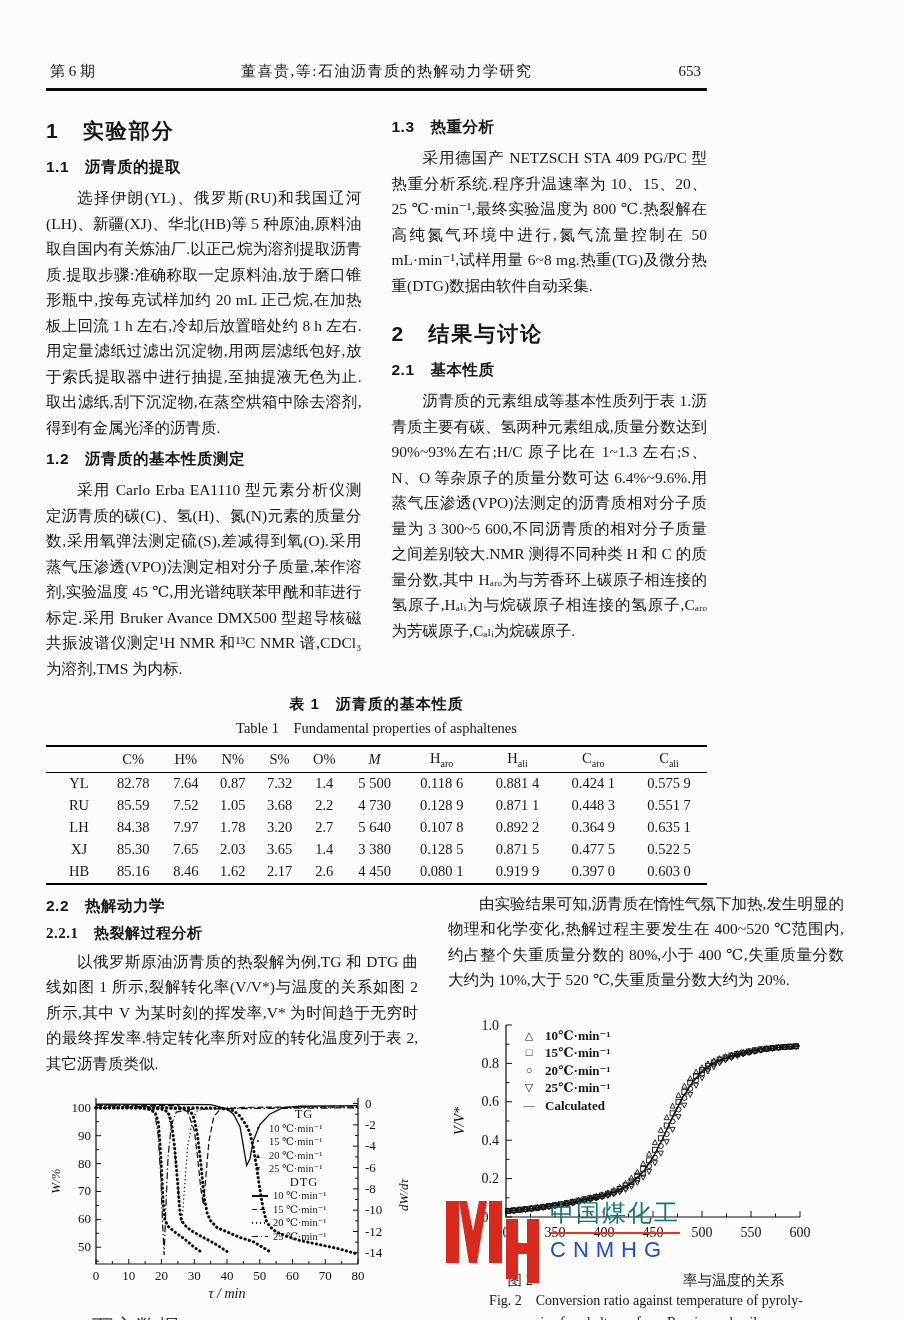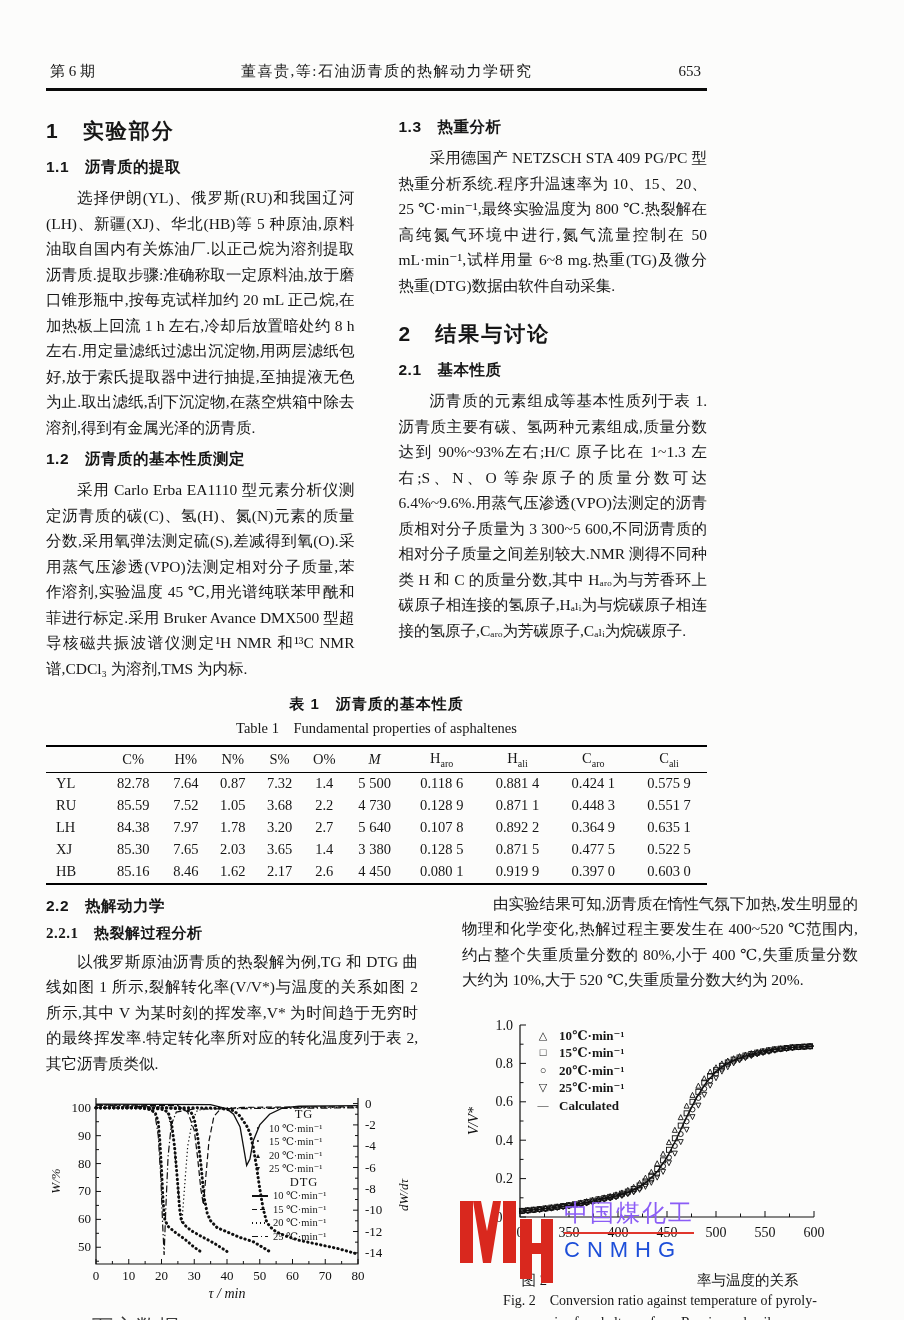--- a/index.html
+++ b/index.html
@@ -4,33 +4,33 @@
 <style>
   html,body{margin:0;padding:0}
   body{width:904px;height:1320px;background:#fcfcfb;color:#161616;overflow:hidden;
        font-family:"Liberation Serif","DejaVu Serif",serif;}
   .page{position:relative;width:751px;height:1320px;padding:62px 44px 0 46px;box-sizing:border-box}
   
   .pagehead{display:flex;justify-content:space-between;align-items:baseline;font-size:15px;padding:0 6px 7px 4px}
   .pagehead .running{letter-spacing:1.5px}
   .rule{height:3px;background:#0a0a0a}
   
-  .cols{display:grid;grid-template-columns:1fr 1fr;column-gap:44px;margin-top:12px}
+  .cols{display:grid;grid-template-columns:1fr 1fr;column-gap:30px;margin-top:12px}
   h1.sec{font-family:"Liberation Sans","DejaVu Sans",sans-serif;font-size:21px;font-weight:700;margin:14px 0 12px;letter-spacing:2px}
   h2.sub{font-family:"Liberation Sans","DejaVu Sans",sans-serif;font-size:15.5px;font-weight:700;margin:9px 0 7px;letter-spacing:.5px}
   h3.sub3{font-size:15px;font-weight:700;margin:6px 0 6px;letter-spacing:.5px}
   p.body{font-size:15.5px;line-height:25.5px;text-align:justify;margin:0;text-indent:2em}
   
   .tablewrap{margin-top:14px}
   .tcapzh{text-align:center;font-family:"Liberation Sans","DejaVu Sans",sans-serif;font-weight:700;font-size:15px;letter-spacing:1px}
   .tcapen{text-align:center;font-size:14.5px;margin:5px 0 7px}
   table.props{width:100%;border-collapse:collapse;border-top:2.5px solid #000;border-bottom:2.5px solid #000;font-size:14.5px}
   table.props th{border-bottom:1.5px solid #000;font-weight:400;padding:3px 2px;text-align:center}
   table.props td{text-align:center;padding:2.5px 2px}
-  table.props td.rowhead{text-align:left;padding-left:10px;width:46px}
+  table.props td.rowhead{text-align:center;padding-left:10px;width:46px}
   table.props sub{font-size:10px}
   
   .figure{position:relative;margin-top:10px}
   .figcapzh{text-align:right;font-size:14px;margin-top:4px;letter-spacing:.5px}
   .figcapen{text-align:center;font-size:14px;line-height:22px}
   svg text{font-family:"Liberation Serif","DejaVu Serif",serif;fill:#111}
   .tg{fill:none;stroke:#101010;stroke-width:3;stroke-dasharray:.3 4.1;stroke-linecap:round}
   .dtg-solid{fill:none;stroke:#101010;stroke-width:1.3}
   .dtg-dash{fill:none;stroke:#101010;stroke-width:1.2;stroke-dasharray:6 3}
   .dtg-dot{fill:none;stroke:#101010;stroke-width:1.2;stroke-dasharray:1.3 2.6}
@@ -48,21 +48,21 @@
   .ln-dash{background:repeating-linear-gradient(to right,#111 0 5px,transparent 5px 8px)}
   .ln-dot{background:repeating-linear-gradient(to right,#111 0 1.5px,transparent 1.5px 4px)}
   .ln-dashdot{background:repeating-linear-gradient(to right,#111 0 6px,transparent 6px 9px,#111 9px 10.5px,transparent 10.5px 13.5px)}
   
   .f2legend{position:absolute;left:74px;top:16px;font-size:13px;line-height:17.5px;font-weight:600;
             font-family:"Liberation Serif","DejaVu Serif",serif}
   .f2row{display:flex;align-items:center;gap:9px}
   .f2row .mk{width:14px;text-align:center;font-size:11px;font-weight:400}
   
   .watermark{position:absolute;left:-4px;top:186px;display:flex;align-items:flex-start;gap:10px;z-index:5}
-  .wm-text .zh{font-family:"Liberation Sans","DejaVu Sans",sans-serif;font-size:24px;color:#8b5cf6;letter-spacing:2px;
+  .wm-text .zh{font-family:"Liberation Sans","DejaVu Sans",sans-serif;font-size:24px;color:#0f766e;letter-spacing:2px;
                border-bottom:2.5px solid #e0362c;padding-bottom:3px}
   .wm-text .en{font-family:"Liberation Sans","DejaVu Sans",sans-serif;font-size:22px;color:#1d4ed8;letter-spacing:7px;margin-top:3px}
   .f2capzh{display:flex;justify-content:center;align-items:baseline;font-size:14.5px;margin-top:6px}
   .f2capzh .gap{width:150px}
   .wanfang{position:absolute;left:92px;top:1313px;font-family:"Liberation Sans","DejaVu Sans",sans-serif;
            font-size:21px;color:#3d3d3d;letter-spacing:1px}
 </style>
 </head>
 <body>
 

